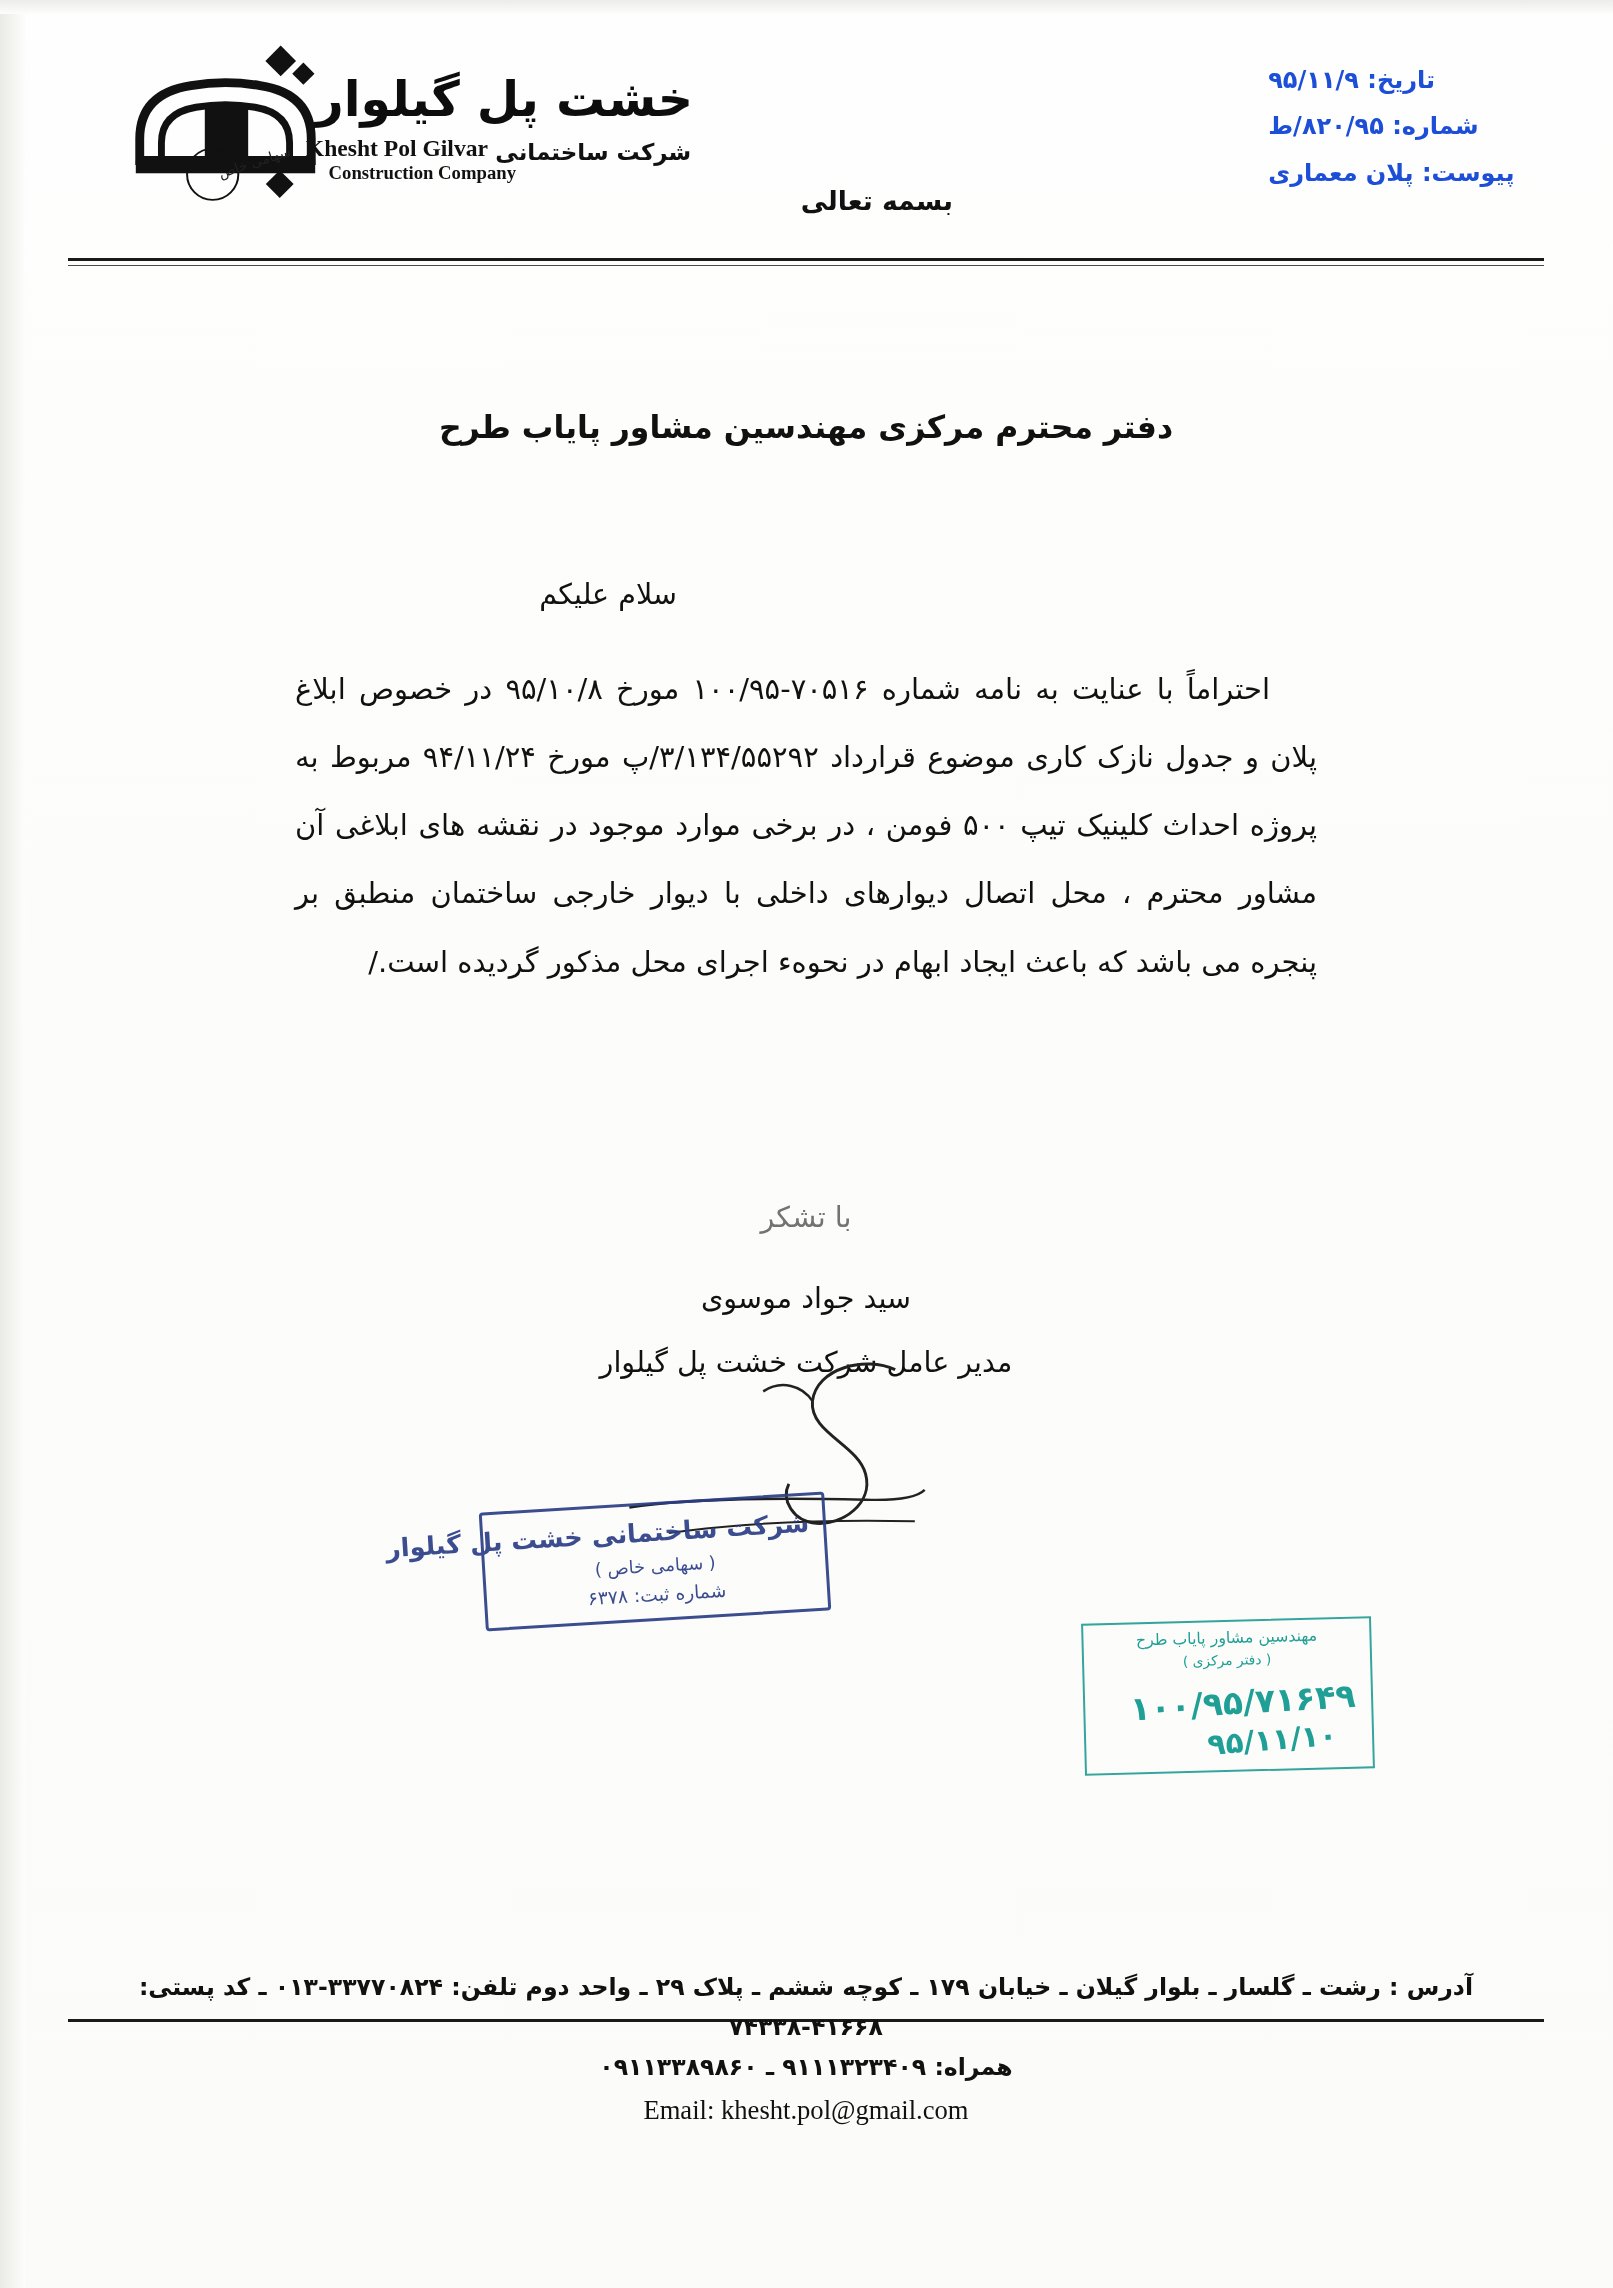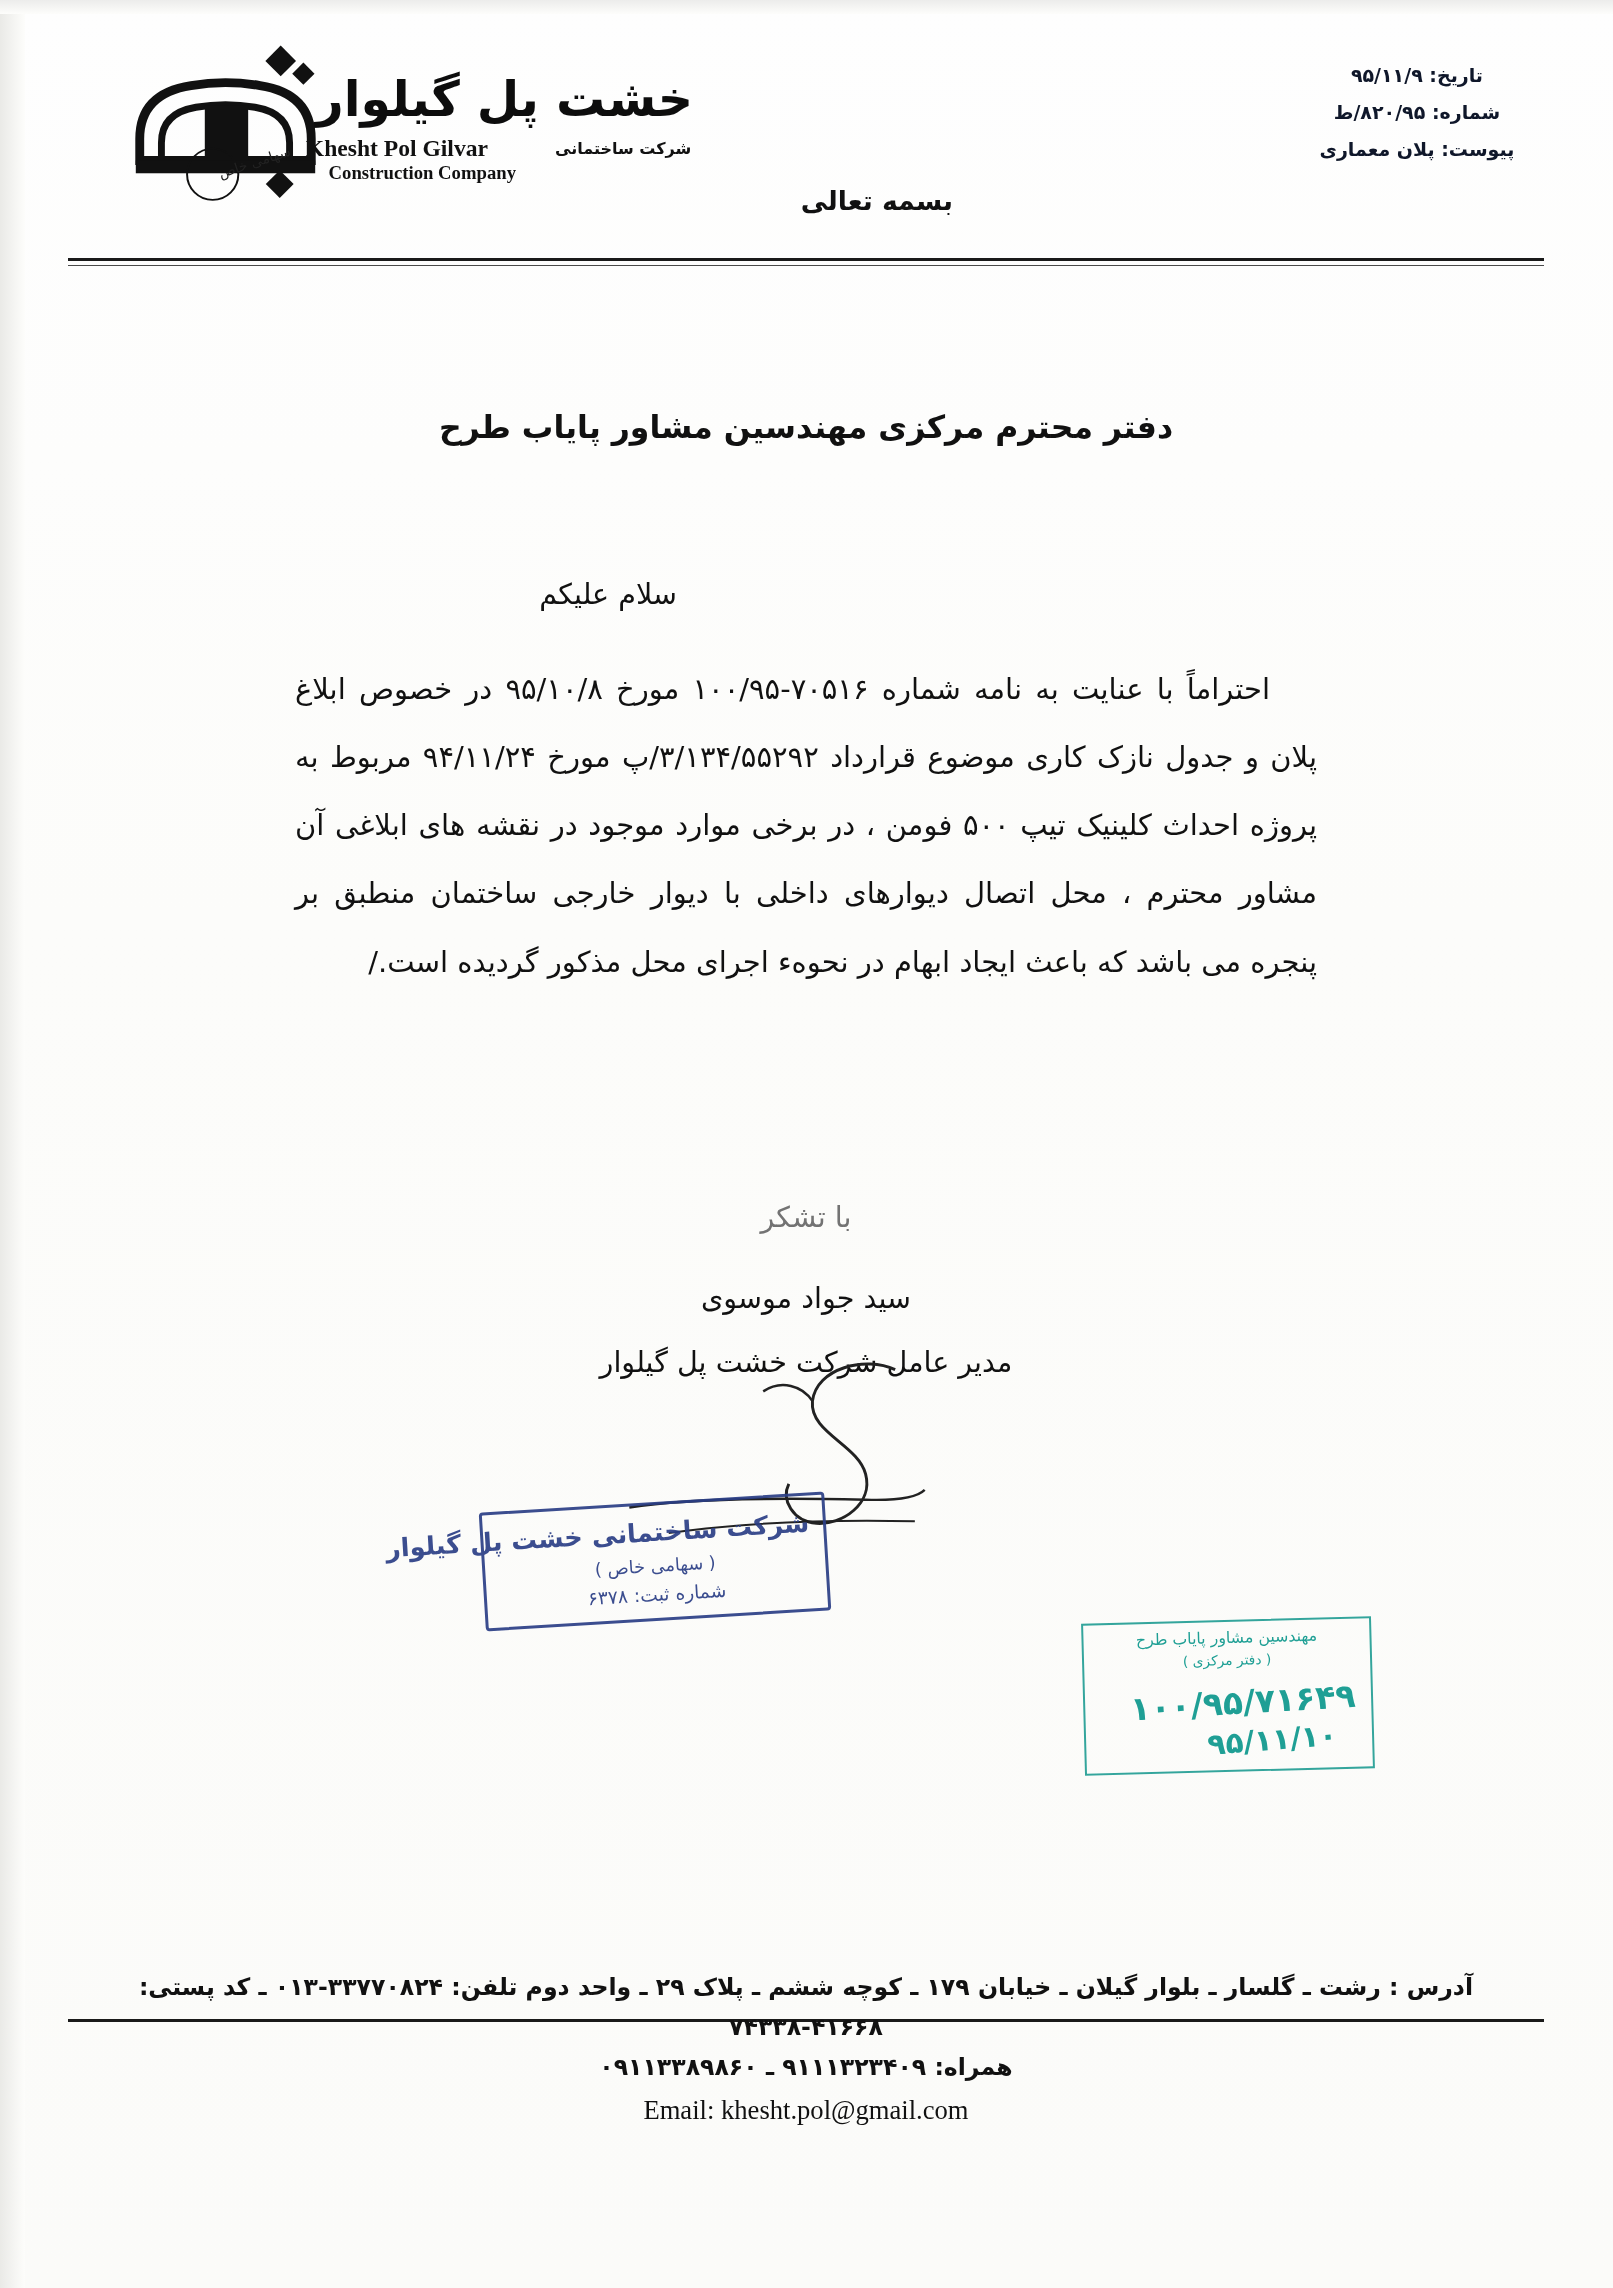--- a/index.html
+++ b/index.html
@@ -43,25 +43,25 @@
     position: absolute;
     top: 39px;
     left: 69px;
     right: 69px;
     height: 227px;
   }
   .meta-block {
     position: absolute;
     top: 17.7px;
     right: 29.6px;
-    text-align: center;
+    text-align: left;
     font-family: "DejaVu Sans", sans-serif;
     font-weight: bold;
-    font-size: 19px;
-    color: #0f172a;
+    font-size: 24px;
+    color: #1d4ed8;
     line-height: 1.95;
     direction: rtl;
   }
   .meta-line { white-space: nowrap; }
 
   .besmeh {
     position: absolute;
     top: 146px;
     right: 591px;
     font-size: 26.6px;
@@ -85,21 +85,21 @@
     font-size: 49px;
     font-weight: bold;
     color: #0d0d0d;
     letter-spacing: 0px;
     white-space: nowrap;
   }
   .logo-sub-fa {
     position: absolute;
     top: 95px;
     right: 11.8px;
-    font-size: 16px;
+    font-size: 23px;
     font-weight: bold;
     color: #111;
     white-space: nowrap;
   }
   .logo-en-1 {
     position: absolute;
     top: 91px;
     right: 215px;
     font-family: "Liberation Serif", serif;
     font-size: 23.6px;

